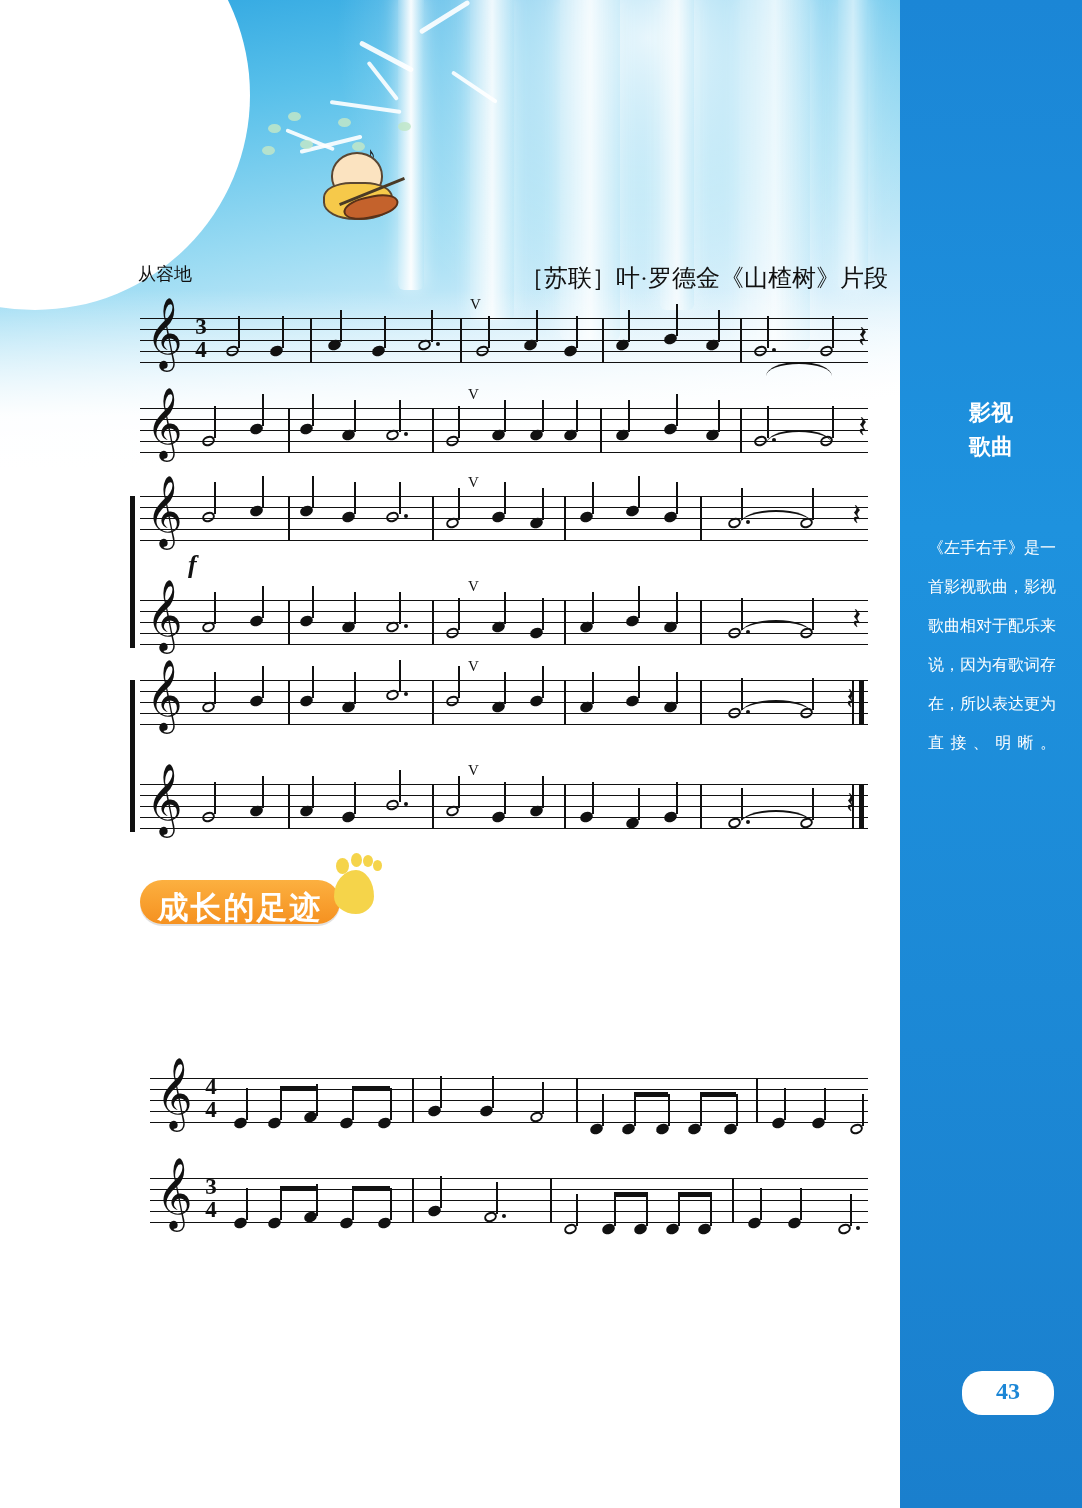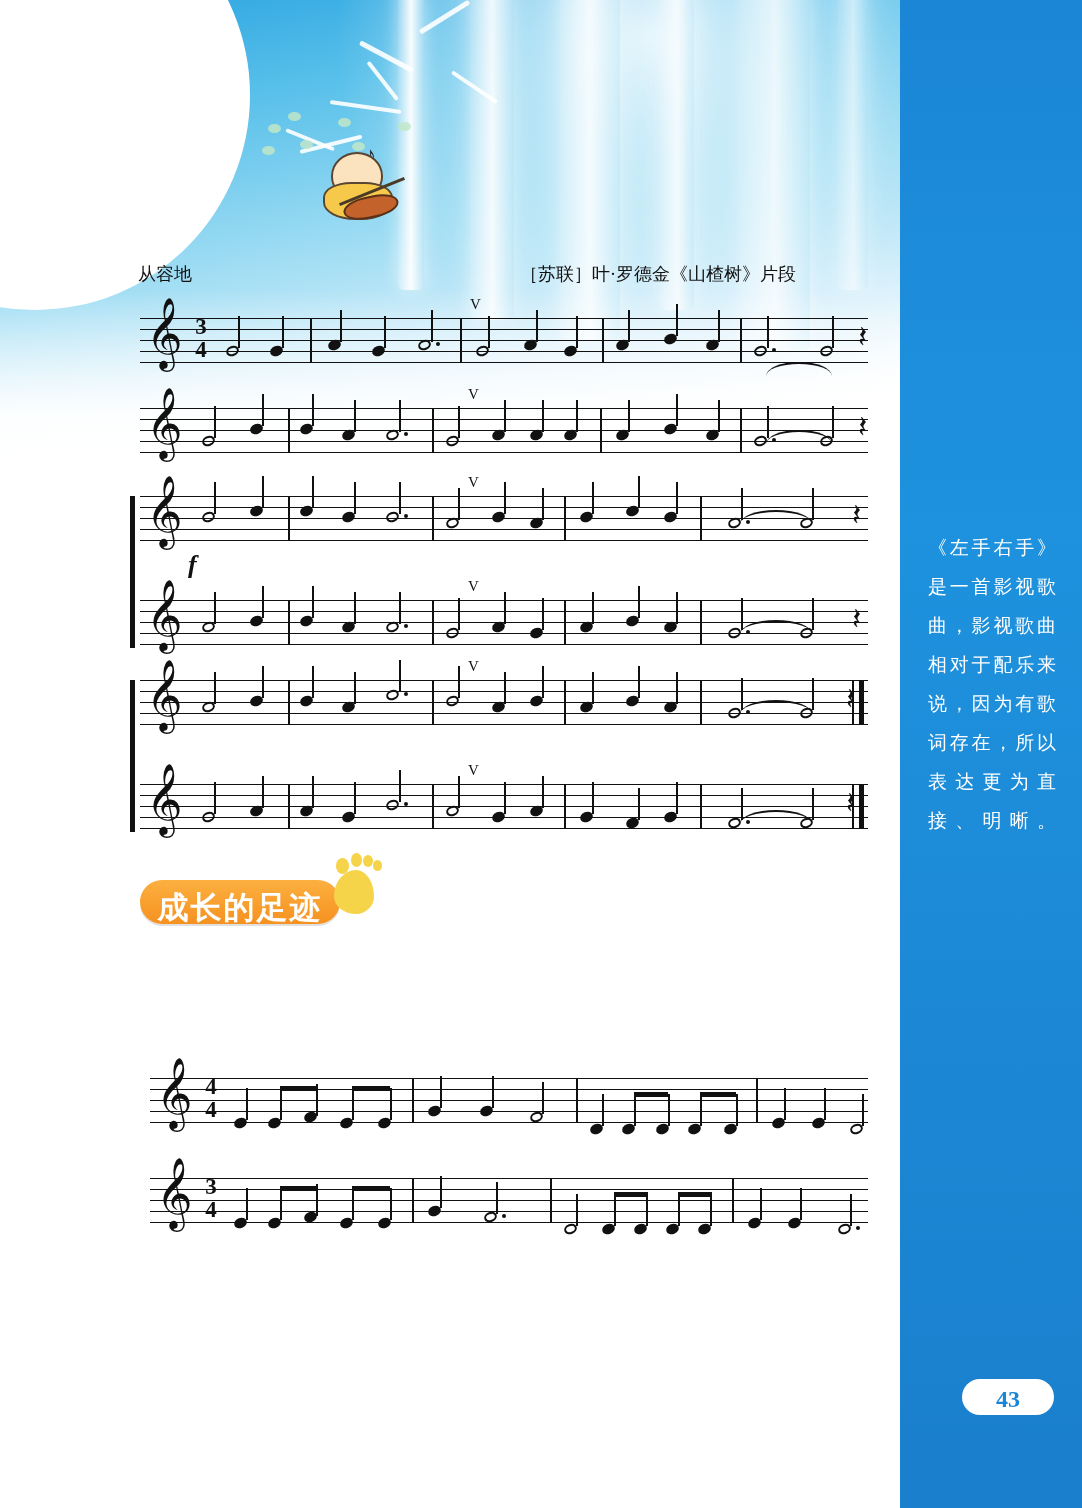--- a/index.html
+++ b/index.html
@@ -137,21 +137,21 @@
     position: absolute;
     left: 138px;
     top: 262px;
     font-size: 18px;
     color: #111;
   }
   .source {
     position: absolute;
     left: 520px;
     top: 262px;
-    font-size: 18px;
+    font-size: 24px;
     color: #111;
   }
 
   
   .staff-wrap { position: absolute; }
   .staff {
     position: relative;
     width: 100%;
     height: 48px;
   }
@@ -334,32 +334,32 @@
     font-size: 22px;
     line-height: 34px;
     font-family: "Liberation Serif", serif;
   }
   .sidebar-body {
     position: absolute;
     left: 28px;
     right: 26px;
     top: 528px;
     color: #ffffff;
-    font-size: 19px;
+    font-size: 16px;
     line-height: 39px;
     text-align: justify;
     text-align-last: justify;
     font-family: "Liberation Serif", serif;
   }
   .page-num {
     position: absolute;
     right: 28px;
     bottom: 93px;
     width: 92px;
-    height: 36px;
+    height: 44px;
     background: #ffffff;
     border-radius: 20px;
   }
   .page-num span {
     position: absolute;
     left: 0; right: 0; top: 7px;
     text-align: center;
     color: #1b86d6;
     font-size: 24px;
     font-weight: bold;
@@ -854,19 +854,23 @@
       <div class="stem" style="left:610px; top:10px;"></div>
       <div class="note" style="left:638px; top:40px;"></div>
       <div class="stem" style="left:650px; top:10px;"></div>
       <div class="note hollow" style="left:688px; top:46px;"></div>
       <div class="dot" style="left:706px; top:48px;"></div>
       <div class="stem" style="left:700px; top:16px;"></div>
     </div>
   </div>
 
   <div class="sidebar">
+    <div class="sidebar-title">
+      <div>影视</div>
+      <div>歌曲</div>
+    </div>
     <div class="sidebar-body">《左手右手》是一首影视歌曲，影视歌曲相对于配乐来说，因为有歌词存在，所以表达更为直接、明晰。</div>
     <div class="page-num">
       <span>43</span>
     </div>
   </div>
 
 </div>
 
 </body></html>

